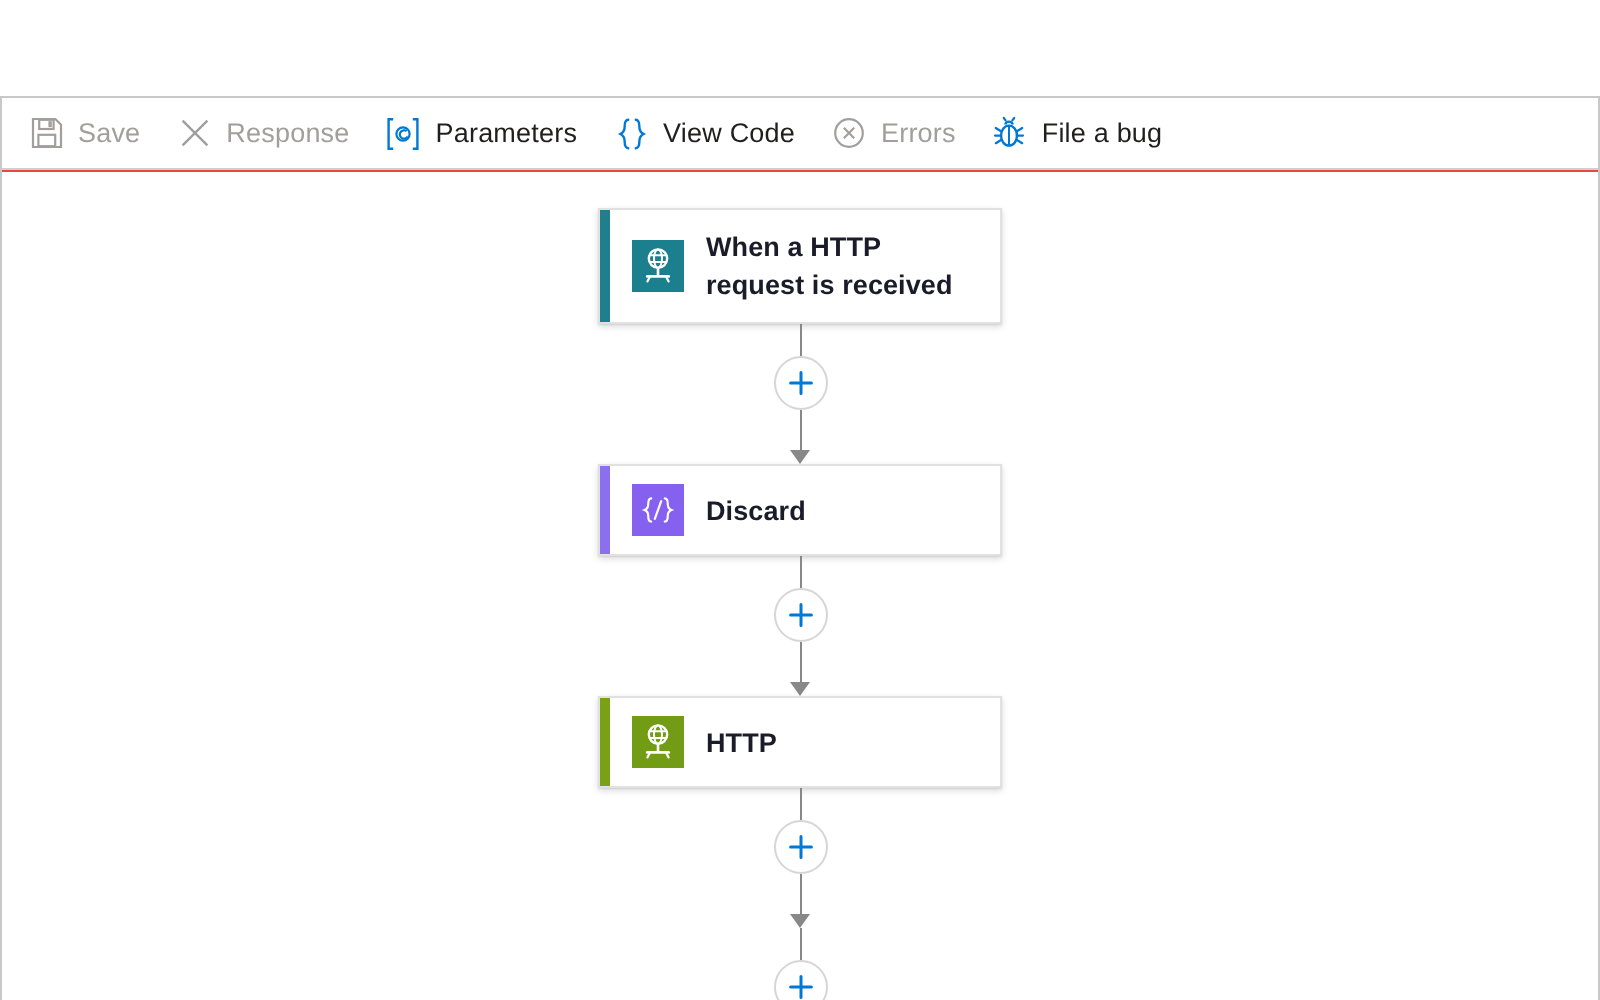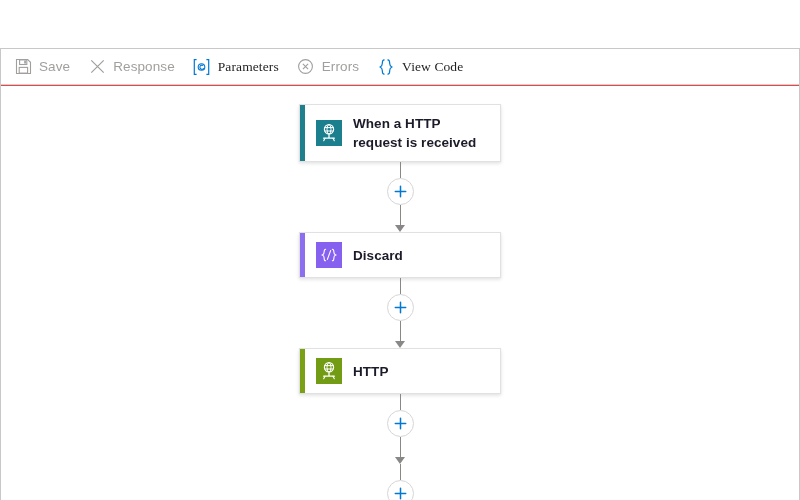--- a/index.html
+++ b/index.html
@@ -58,21 +58,21 @@
     align-items: center;
     justify-content: center;
     margin-right: 6px;
     flex: 0 0 auto;
   }
   .tb-label {
     font-size: 13.5px;
     line-height: 16px;
     letter-spacing: 0.1px;
   }
-  .tb-item.enabled .tb-label { color: #201f1e; font-family: Liberation Serif, serif; }
+  .tb-item.enabled .tb-label { color: #201f1e; }
   .tb-item.disabled .tb-label { color: #a19f9d; }
   .tb-icon svg { display: block; }
 
   
   .canvas {
     position: absolute;
     top: 37px;
     left: 0;
     right: 0;
     bottom: 0;
@@ -209,41 +209,53 @@
       <span class="tb-icon">
         <svg width="19" height="18" viewBox="0 0 19 18">
           <path d="M4.6 1.6H2.3v14.8h2.3M14.4 1.6h2.3v14.8h-2.3" stroke="#0078d4" stroke-width="1.2" fill="none"></path>
           <circle cx="9.5" cy="9" r="3.3" fill="none" stroke="#0078d4" stroke-width="1.1"></circle>
           <path d="M11.3 7.6a2.1 2.1 0 1 0 .55 2.6" fill="none" stroke="#0078d4" stroke-width="1.1"></path>
         </svg>
       </span>
       <span class="tb-label">Parameters</span>
     </div>
 
+    <div class="tb-item enabled">
+      <span class="tb-icon">
+        <svg width="18" height="18" viewBox="0 0 18 18">
+          <path d="M7.1 1.9C5.3 1.9 5.3 4.2 5.3 5.6c0 1.6-.6 2.6-2.1 3.4 1.5.8 2.1 1.8 2.1 3.4 0 1.4 0 3.7 1.8 3.7" fill="none" stroke="#0078d4" stroke-width="1.2" stroke-linecap="round"></path>
+          <path d="M10.9 1.9c1.8 0 1.8 2.3 1.8 3.7 0 1.6.6 2.6 2.1 3.4-1.5.8-2.1 1.8-2.1 3.4 0 1.4 0 3.7-1.8 3.7" fill="none" stroke="#0078d4" stroke-width="1.2" stroke-linecap="round"></path>
+        </svg>
+      </span>
+      <span class="tb-label">View Code</span>
+    </div>
+
     <div class="tb-item disabled">
       <span class="tb-icon">
         <svg width="17" height="17" viewBox="0 0 17 17">
           <circle cx="8.5" cy="8.5" r="6.9" fill="none" stroke="#a19f9d" stroke-width="1.1"></circle>
           <path d="M5.9 5.9l5.2 5.2M11.1 5.9l-5.2 5.2" stroke="#a19f9d" stroke-width="1.1" fill="none"></path>
         </svg>
       </span>
       <span class="tb-label">Errors</span>
     </div>
 
+
     <div class="tb-item enabled">
       <span class="tb-icon">
-        <svg width="18" height="18" viewBox="0 0 18 18">
-          <path d="M7.1 1.9C5.3 1.9 5.3 4.2 5.3 5.6c0 1.6-.6 2.6-2.1 3.4 1.5.8 2.1 1.8 2.1 3.4 0 1.4 0 3.7 1.8 3.7" fill="none" stroke="#0078d4" stroke-width="1.2" stroke-linecap="round"></path>
-          <path d="M10.9 1.9c1.8 0 1.8 2.3 1.8 3.7 0 1.6.6 2.6 2.1 3.4-1.5.8-2.1 1.8-2.1 3.4 0 1.4 0 3.7-1.8 3.7" fill="none" stroke="#0078d4" stroke-width="1.2" stroke-linecap="round"></path>
-        </svg>
-      </span>
-      <span class="tb-label">View Code</span>
-    </div>
-
-
+        <svg width="17" height="17" viewBox="0 0 17 17">
+          <ellipse cx="8.5" cy="9.8" rx="4.0" ry="5.0" fill="none" stroke="#0078d4" stroke-width="1.2"></ellipse>
+          <path d="M8.5 4.8V14.6" stroke="#0078d4" stroke-width="1.0"></path>
+          <path d="M4.5 7.6L1.9 6.0M12.5 7.6l2.6-1.6M4.5 12.0l-2.6 1.6M12.5 12.0l2.6 1.6M4.6 9.8H1.5M12.4 9.8h3.1" stroke="#0078d4" stroke-width="1.1" fill="none" stroke-linecap="round"></path>
+          <path d="M6.6 4.3a1.95 1.95 0 0 1 3.8 0" fill="none" stroke="#0078d4" stroke-width="1.2"></path>
+          <path d="M6.8 2.2l-.9-1.2M10.2 2.2l.9-1.2" stroke="#0078d4" stroke-width="1.1" stroke-linecap="round"></path>
+        </svg>
+      </span>
+      <span class="tb-label">File a bug</span>
+    </div>
 
   </div>
 
   <div class="canvas">
     <div class="flow" style="top:18px;">
 
       <div class="node two-line">
         <div class="node-accent" style="background:#1f7f8c;"></div>
         <div class="node-inner">
           <span class="node-icon">

